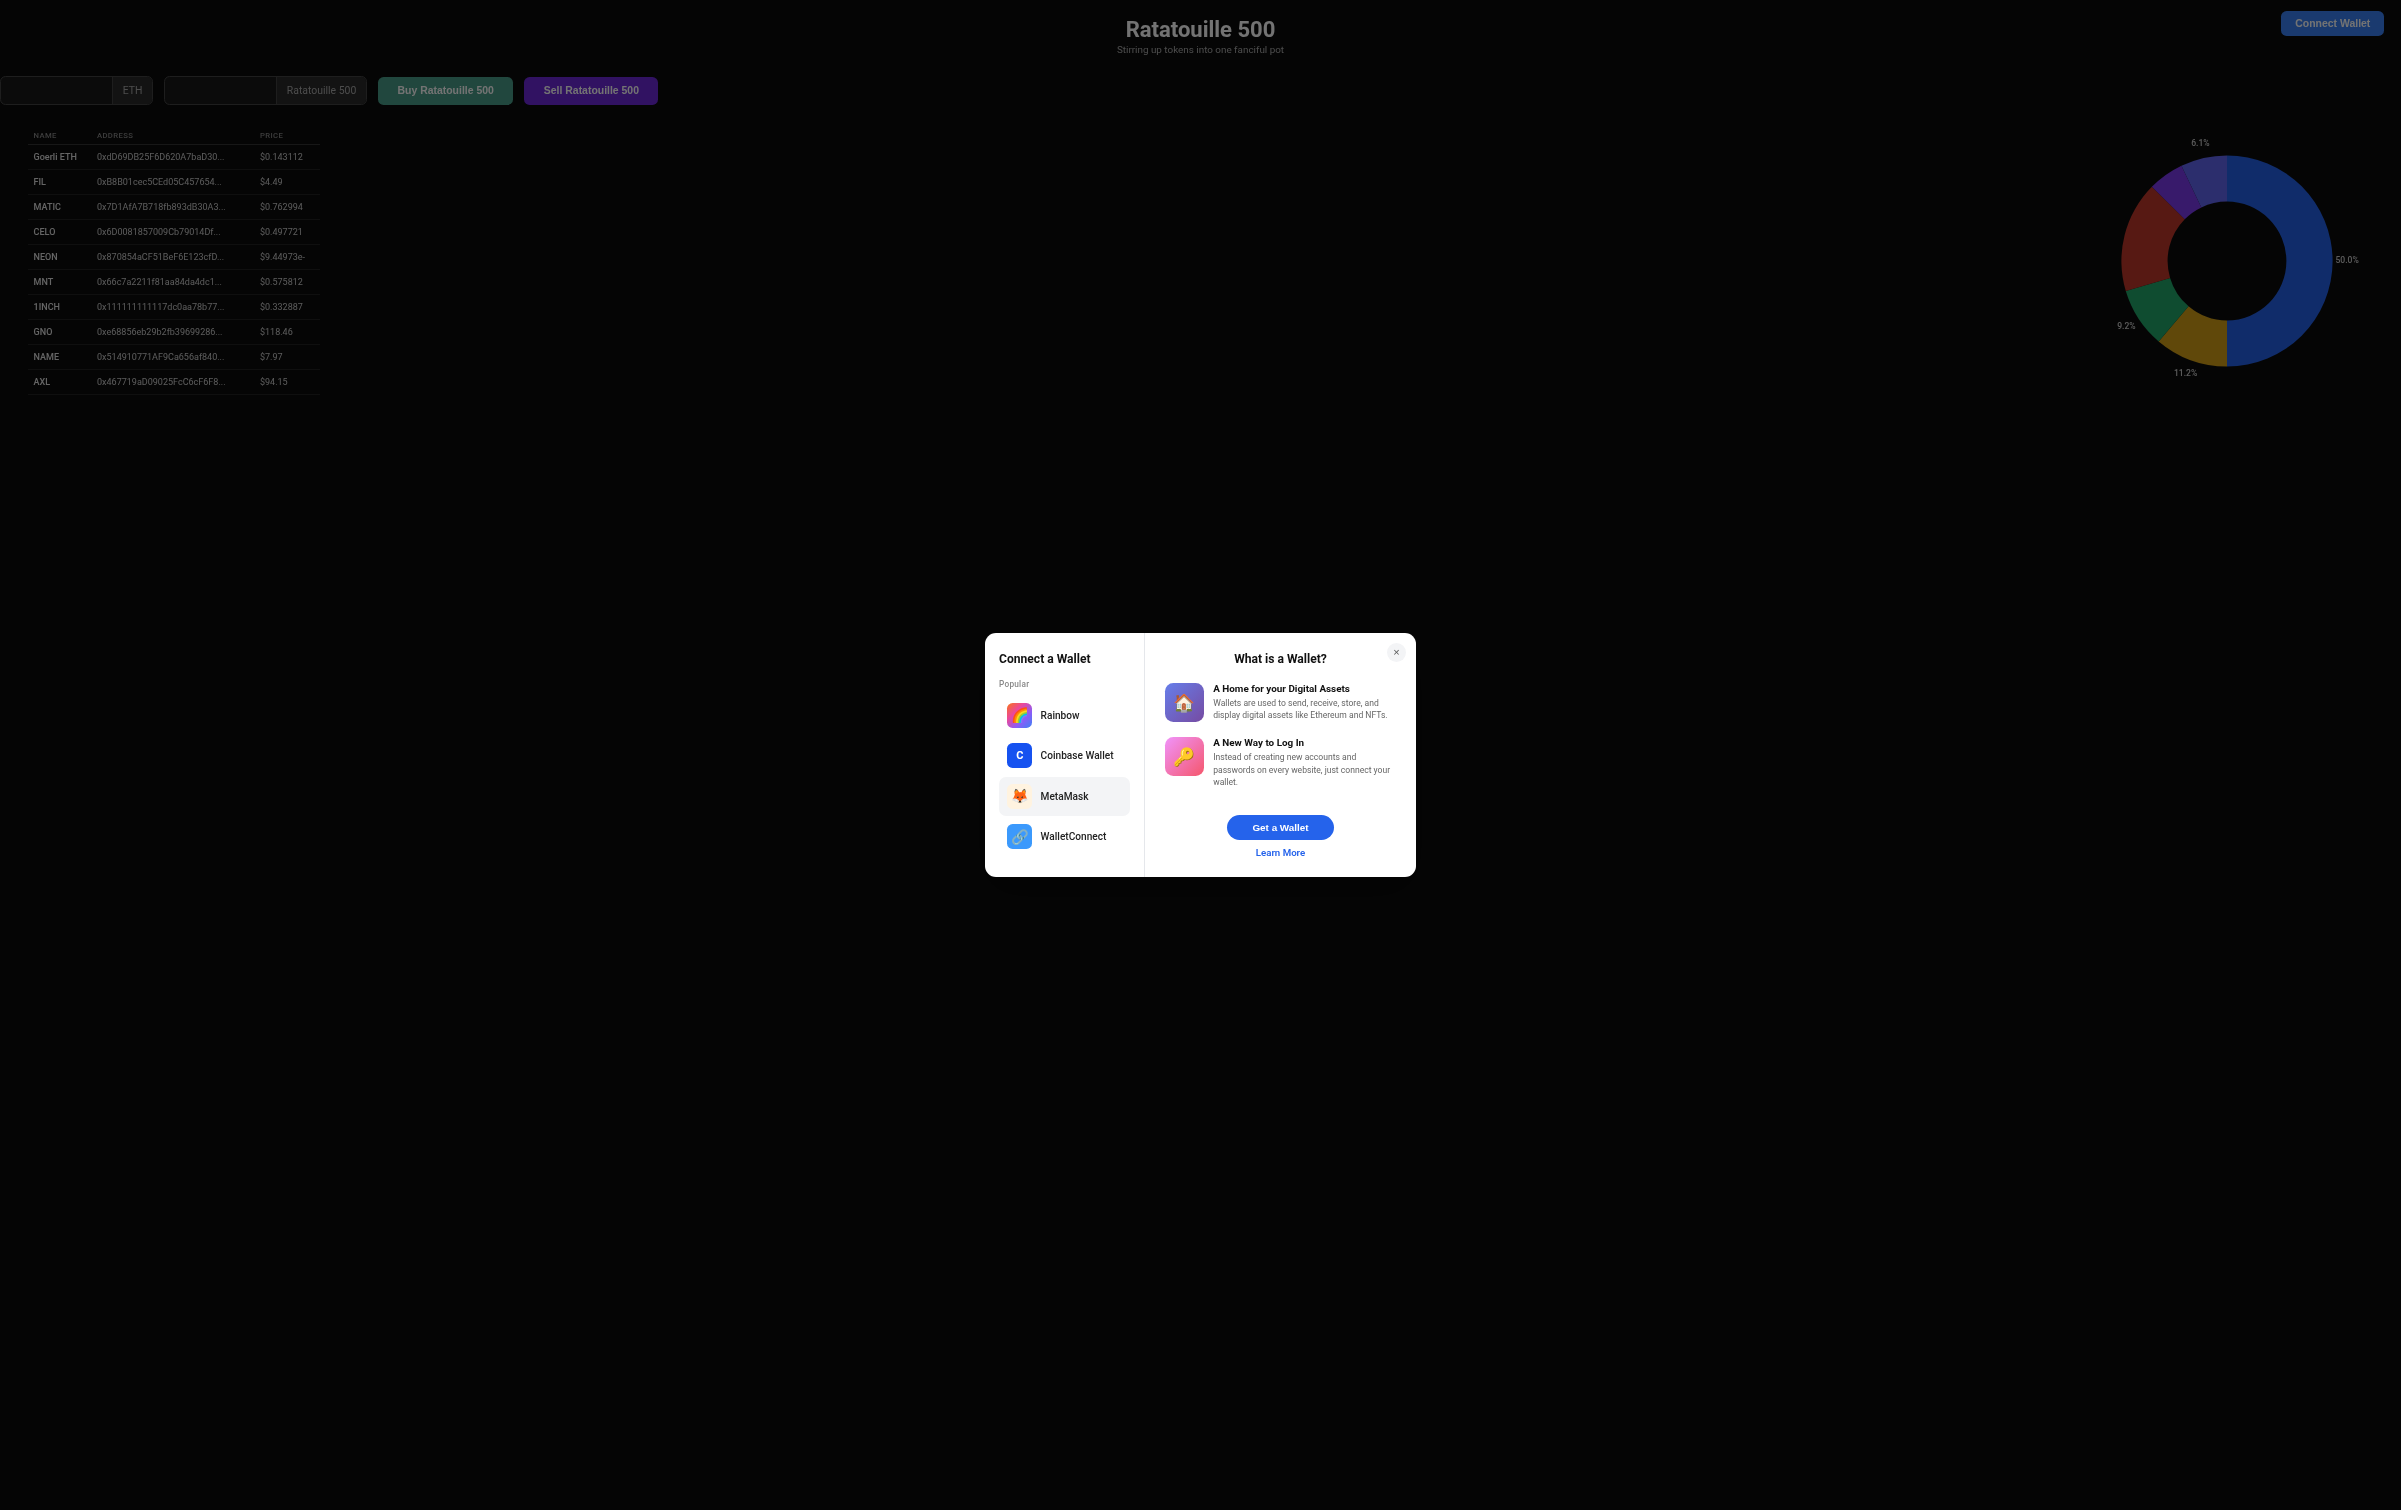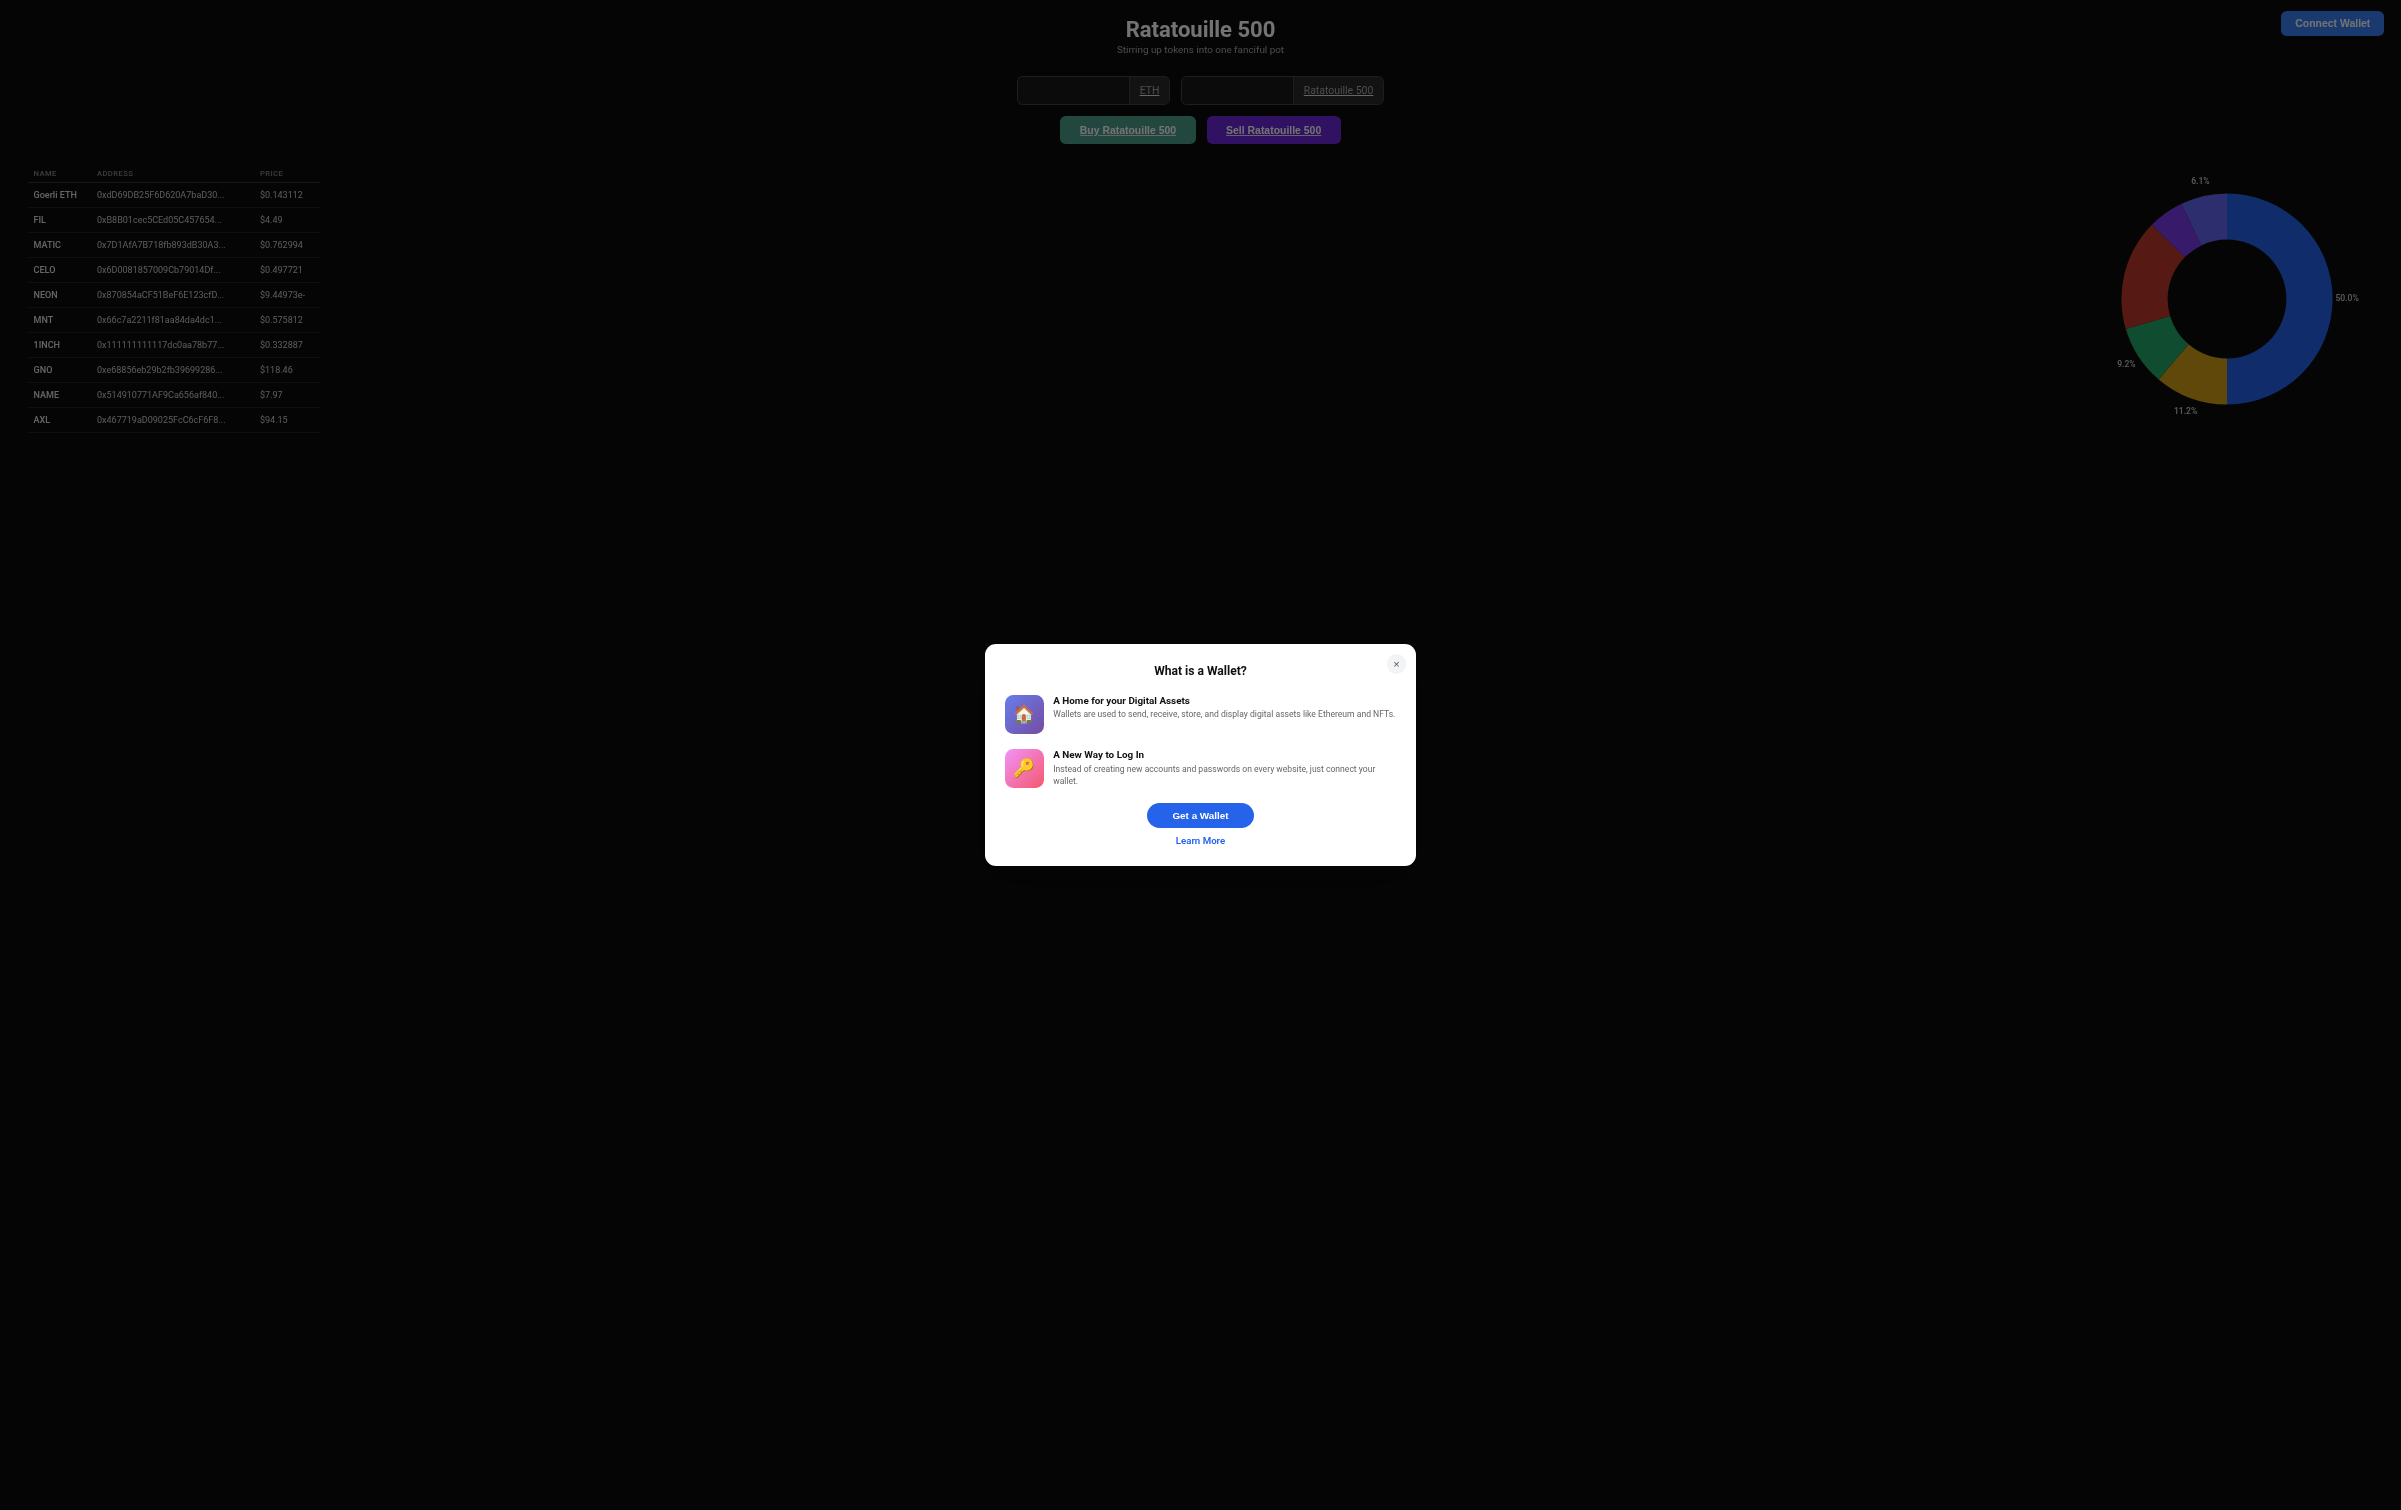--- a/index.html
+++ b/index.html
@@ -38,25 +38,24 @@
       border-radius: 5.6px;
       padding: 7px 14px;
       font-size: 0.95rem;
       font-weight: 600;
       cursor: pointer;
     }
 
     
     .trade-section {
       display: flex;
-      flex-direction: column;
+      flex-direction: row;
       align-items: center;
       gap: 11px;
       padding: 14px 0 7px;
-      text-decoration: underline;
     }
     .trade-inputs {
       display: flex;
       gap: 11px;
     }
     .input-group {
       display: flex;
       border: 0.7px solid #444;
       border-radius: 5.6px;
       overflow: hidden;
@@ -446,20 +445,42 @@
           <path d="M 130.96703269104657 55.658566501087535 A 160 160 0 0 1 199.99999999999997 40 L 199.99999999999997 110 A 90 90 0 0 0 161.1689558887137 118.80794365686174 Z" fill="#6366f1"></path>
           <text x="159.74012711217495" y="22.508753356521368" text-anchor="middle" dominant-baseline="middle" fill="#cccccc" font-size="13" font-weight="500">6.1%</text>
         </svg>
     </div>
   </div>
 </div>
 
 <div class="modal-overlay">
   <div class="modal">
 
+    <div class="modal-left">
+      <h2 class="modal-left-title">Connect a Wallet</h2>
+      <p class="modal-section-label">Popular</p>
+      <ul class="wallet-list" id="wallet-list">
+      <li class="wallet-item">
+            <div class="wallet-icon rainbow-icon">🌈</div>
+            <span>Rainbow</span>
+          </li>
+          <li class="wallet-item">
+            <div class="wallet-icon coinbase-icon" style="color:white;font-weight:700;font-size:1rem;">C</div>
+            <span>Coinbase Wallet</span>
+          </li>
+          <li class="wallet-item active">
+            <div class="wallet-icon metamask-icon" style="font-size:1.3rem;">🦊</div>
+            <span>MetaMask</span>
+          </li>
+          <li class="wallet-item">
+            <div class="wallet-icon walletconnect-icon" style="font-size:1.3rem;color:white;">🔗</div>
+            <span>WalletConnect</span>
+          </li>
+        </ul>
+    </div>
 
     <div class="modal-right">
       <button class="modal-close">×</button>
       <h3 class="modal-right-title">What is a Wallet?</h3>
 
       <div id="features-container">
           <div class="feature-item">
       <div class="feature-icon" style="background: linear-gradient(135deg, #667eea, #764ba2);">
         <span style="font-size:1.6rem;">🏠</span>
       </div>

